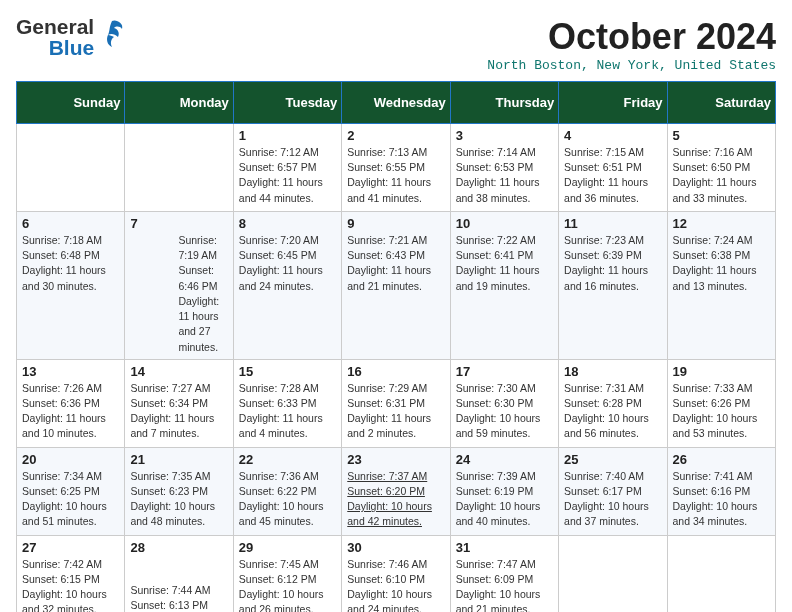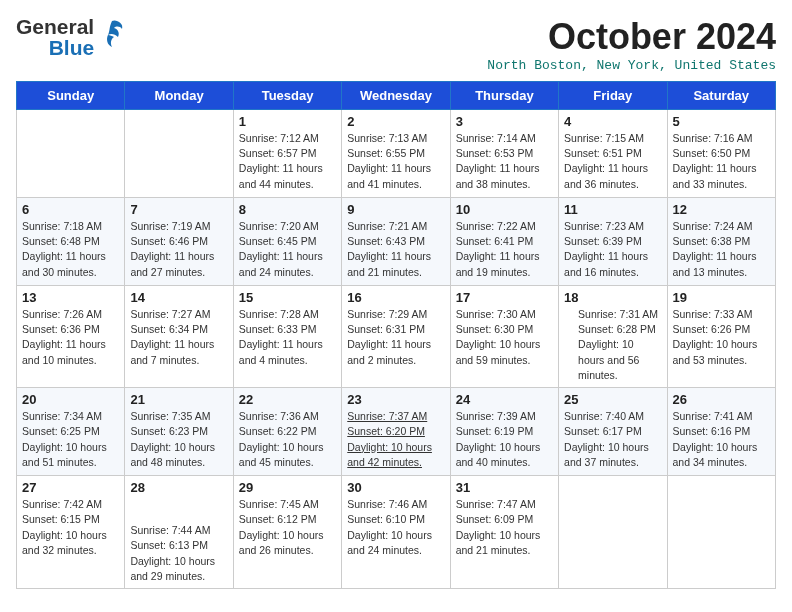--- a/index.html
+++ b/index.html
@@ -33,26 +33,26 @@
       font-size: 13px;
       color: #0f766e;
       font-family: Liberation Mono, monospace;
     }
     table {
       width: 100%;
       border-collapse: collapse;
       table-layout: fixed;
     }
     th {
-      background-color: #1d4ed8;
+      background-color: #14532d;
       color: #fff;
       font-size: 13px;
       font-weight: bold;
-      padding: 6px 4px;
-      text-align: center;
+      padding: 13px 4px;
+      text-align: right;
       border: 1px solid #2176c7;
     }
     td {
       vertical-align: top;
       border: 1px solid #ccc;
       padding: 4px 5px;
       font-size: 11px;
       color: #222;
       height: 88px;
       background: #fff;
@@ -141,21 +141,21 @@
       </tr>
       <tr>
         <td>
           <div class="day-number">6</div>
           <div class="day-detail" style="white-space: pre-line;">Sunrise: 7:18 AM
 Sunset: 6:48 PM
 Daylight: 11 hours and 30 minutes.</div>
         </td>
         <td>
           <div class="day-number">7</div>
-          <div class="day-detail" style="white-space: pre-line;">Sunrise: 7:19 AM
+          <div class="day-detail" style="white-space: pre-line; margin-left: 48px;">Sunrise: 7:19 AM
 Sunset: 6:46 PM
 Daylight: 11 hours and 27 minutes.</div>
         </td>
         <td>
           <div class="day-number">8</div>
           <div class="day-detail" style="white-space: pre-line;">Sunrise: 7:20 AM
 Sunset: 6:45 PM
 Daylight: 11 hours and 24 minutes.</div>
         </td>
         <td>
@@ -209,21 +209,21 @@
 Daylight: 11 hours and 2 minutes.</div>
         </td>
         <td>
           <div class="day-number">17</div>
           <div class="day-detail" style="white-space: pre-line;">Sunrise: 7:30 AM
 Sunset: 6:30 PM
 Daylight: 10 hours and 59 minutes.</div>
         </td>
         <td>
           <div class="day-number">18</div>
-          <div class="day-detail" style="white-space: pre-line; margin-left: 14px;">Sunrise: 7:31 AM
+          <div class="day-detail" style="white-space: pre-line;">Sunrise: 7:31 AM
 Sunset: 6:28 PM
 Daylight: 10 hours and 56 minutes.</div>
         </td>
         <td>
           <div class="day-number">19</div>
           <div class="day-detail" style="white-space: pre-line;">Sunrise: 7:33 AM
 Sunset: 6:26 PM
 Daylight: 10 hours and 53 minutes.</div>
         </td>
       </tr>

